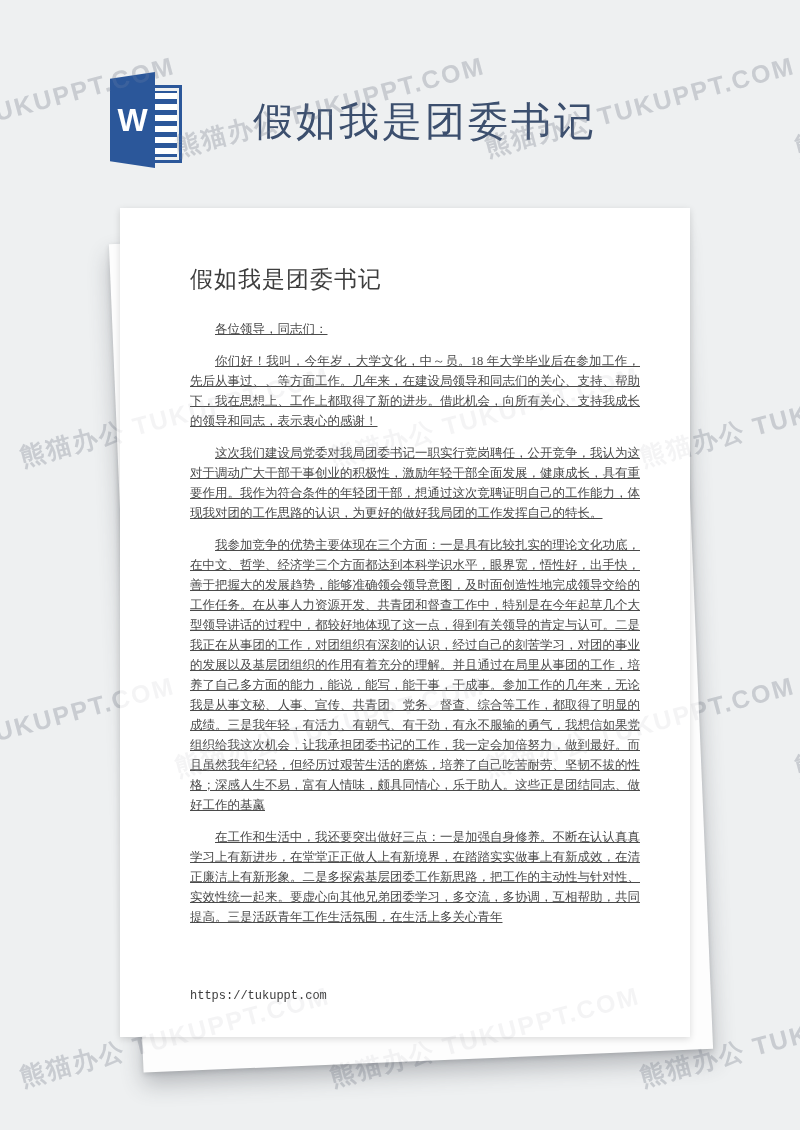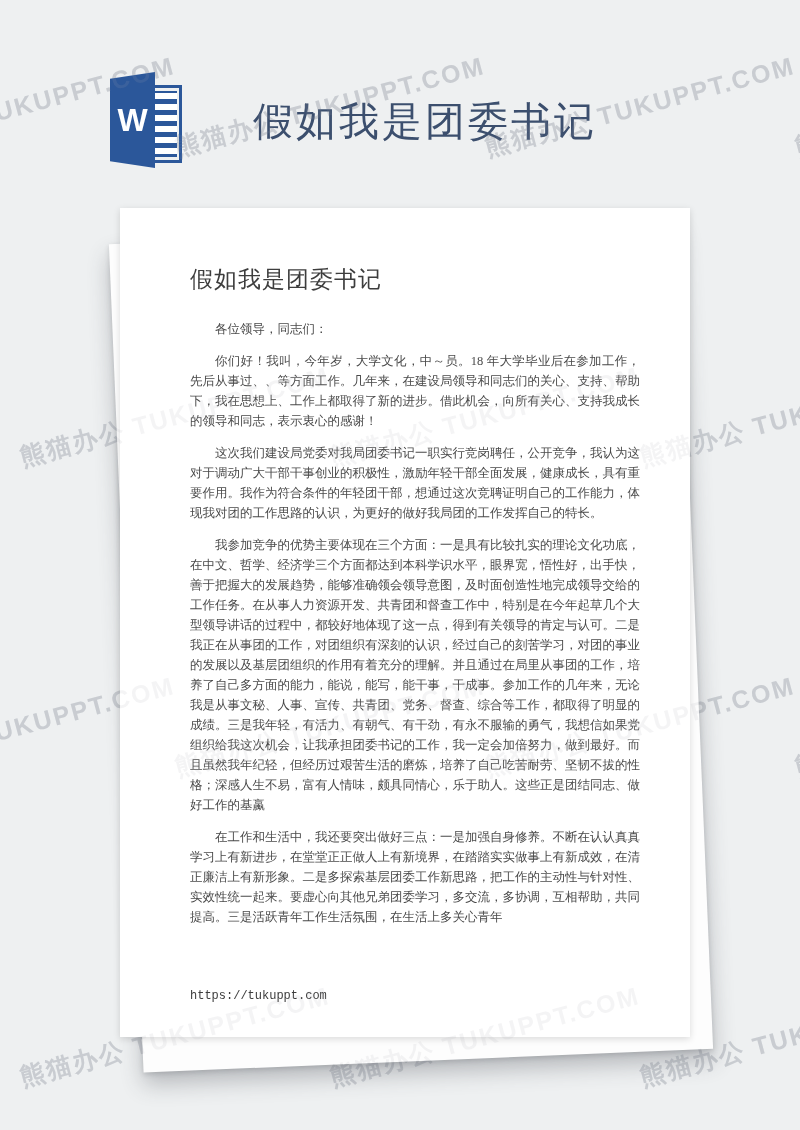--- a/index.html
+++ b/index.html
@@ -31,21 +31,21 @@
   .sheet-behind{position:absolute;left:120px;top:208px;width:570px;height:829px;background:#fdfdfd;
                 transform:translate(6px,24px) rotate(-2.4deg);
                 box-shadow:0 12px 22px rgba(55,60,68,0.30),0 2px 5px rgba(55,60,68,0.18);z-index:2;}
   .doc-page{position:absolute;left:120px;top:208px;width:570px;height:829px;background:#ffffff;
             box-shadow:0 2px 7px rgba(0,0,0,0.14);z-index:3;box-sizing:border-box;
             padding:56px 50px 0 70px;}
   .doc-heading{margin:0 0 24px 0;font-size:23px;font-weight:500;letter-spacing:1px;color:#3d3d3d;
                font-family:"Liberation Serif","DejaVu Serif",serif;}
   .doc-body{height:640px;overflow:hidden;text-align:justify;color:#4a4a4a;
             font-size:12.5px;line-height:20px;
-            font-family:"Liberation Serif","DejaVu Serif",serif;}
+            font-family:"Liberation Serif","DejaVu Serif",serif;text-decoration:underline;}
   .doc-body p{margin:0 0 12px 0;text-indent:2em;}
   .doc-footer{position:absolute;left:70px;bottom:34px;font-size:12px;color:#3c3c3c;
               font-family:Liberation Mono, monospace;}
 </style>
 </head>
 <body>
 
 <div class="stage">
 
   <div id="wm-back" class="wm-layer wm-back">

